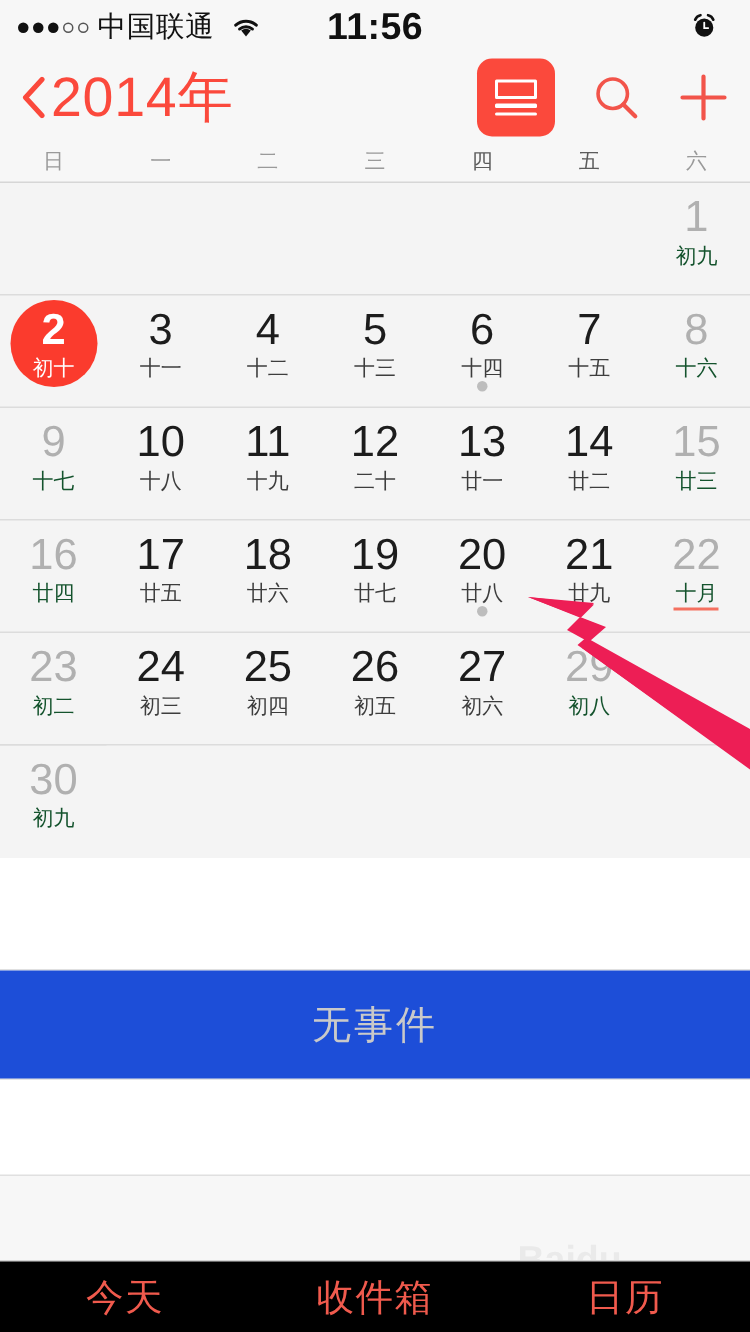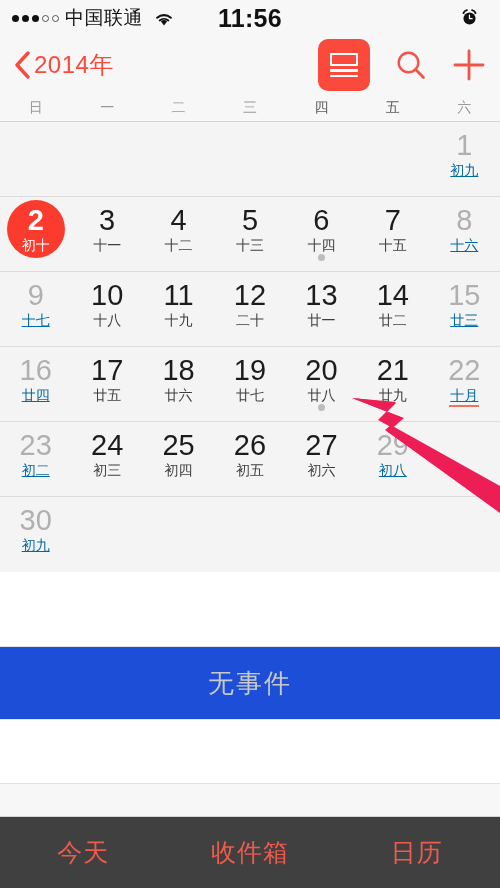--- a/index.html
+++ b/index.html
@@ -45,21 +45,21 @@
   .batt-fill { height:100%; background:#111; border-radius:1px; }
 
   
   .navbar {
     height:58px; background:#f7f7f7;
     display:flex; align-items:center; padding:0 14px;
     position:relative;
   }
   .back { display:flex; align-items:center; gap:3px; cursor:pointer; }
   .chev { width:17px; height:28px; }
-  .back-label { font-size:24px; color:#fb493c; font-weight:300; letter-spacing:.5px; }
+  .back-label { font-size:37px; color:#fb493c; font-weight:300; letter-spacing:.5px; }
   .nav-actions { margin-left:auto; display:flex; align-items:center; gap:24px; }
   .viewtoggle {
     width:52px; height:52px; border-radius:10px; background:#fb493c;
     display:flex; align-items:center; justify-content:center; cursor:pointer;
   }
   .vt-inner { width:28px; }
   .vt-box { width:28px; height:13px; border:2.2px solid #fff; border-radius:1px; }
   .vt-line { width:28px; height:2.2px; background:#fff; margin-top:3.2px; border-radius:1px; }
   .search-ico { width:34px; height:34px; cursor:pointer; }
   .plus-ico { width:34px; height:34px; cursor:pointer; }
@@ -85,21 +85,21 @@
     content:""; position:absolute; left:0; top:-1px; width:71.4px; height:1px; background:#dcdcdc;
   }
   .day {
     position:relative; display:flex; flex-direction:column;
     align-items:center; justify-content:flex-start; padding-top:8px;
     cursor:pointer;
   }
   .day .num { font-size:29px; line-height:30px; color:#1c1c1c; font-weight:500; }
   .day .lunar { font-size:14px; line-height:18px; color:#3d3d3d; margin-top:1px; }
   .day.dim .num { color:#b0b0b0; font-weight:400; }
-  .day.dim .lunar { color:#0369a1;text-decoration:underline; }
+  .day.dim .lunar { color:#14532d; }
   .day.empty { cursor:default; }
   .dot-event {
     width:7px; height:7px; border-radius:50%; background:#bdbdbd;
     position:absolute; bottom:10px; left:50%; margin-left:-3.5px;
   }
   .sel-circle {
     position:absolute; top:3px; left:50%; margin-left:-29px;
     width:58px; height:58px; border-radius:50%; background:#fb3b2d;
   }
   .day.selected .num, .day.selected .lunar { color:#fff; position:relative; z-index:2; }
@@ -116,22 +116,22 @@
   .events { background:#1d4ed8; }
   .noevent {
     height:73px; display:flex; align-items:center; justify-content:center;
     color:#c9c9c9; font-size:26px; letter-spacing:2px;
     border-bottom:1px solid #e4e4e4;
   }
   .filler { height:64px; background:#fff; border-bottom:1px solid #e0e0e0; }
 
   
   .toolbar {
-    position:absolute; left:0; right:0; bottom:0; height:72px;
-    background:#404040; border-top:1px solid #d4d4d4;
+    position:absolute; left:0; right:0; bottom:0; height:48px;
+    background:#000000; border-top:1px solid #d4d4d4;
     display:grid; grid-template-columns:repeat(3,1fr); align-items:center;
   }
   .tb-item { text-align:center; color:#f05a4d; font-size:25px; cursor:pointer; letter-spacing:1px; }
 
   
   .annot { position:absolute; left:0; top:0; width:500px; height:888px; pointer-events:none; }
 
   
   .watermark {
     position:absolute; left:345px; top:826px; width:150px; height:46px;

